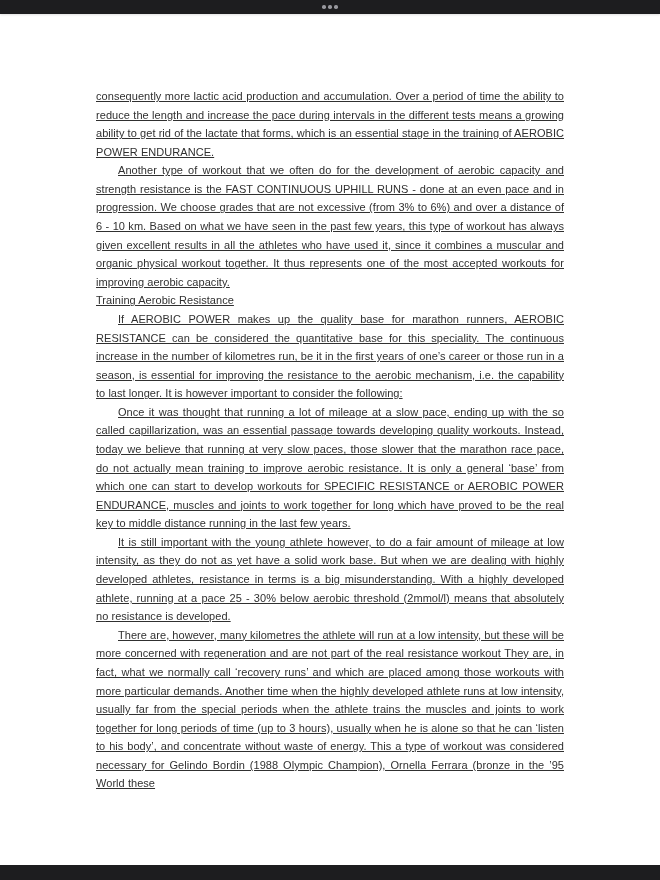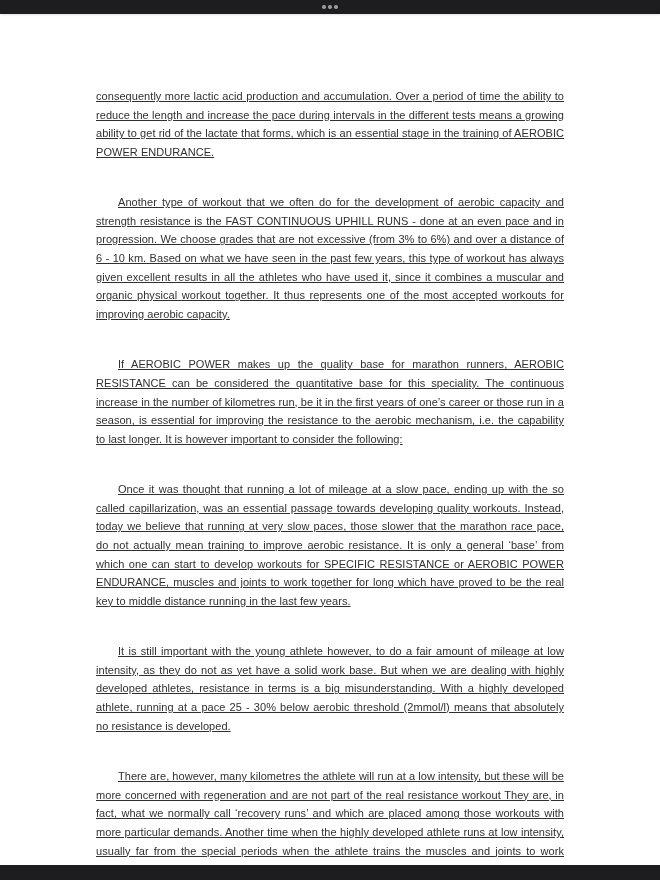--- a/index.html
+++ b/index.html
@@ -50,36 +50,37 @@
     font-size: 11px;
     line-height: 18.58px;
     text-align: justify;
     letter-spacing: 0.05px;
     text-decoration: underline;
   }
   .page p {
     margin: 0;
     padding: 0;
   }
-  .page p.indent { text-indent: 22px; margin-top: 32px; }
+  .page p.indent { text-indent: 22px; }
   .page .heading { text-align: left; }
 </style>
 </head>
 <body>
 
 <div class="top-bar">
   <div class="dots">
     <span class="dot"></span>
     <span class="dot"></span>
     <span class="dot"></span>
   </div>
 </div>
 
 <div class="page">
   <p>consequently more lactic acid production and accumulation. Over a period of time the ability to reduce the length and increase the pace during intervals in the different tests means a growing ability to get rid of the lactate that forms, which is an essential stage in the training of AEROBIC POWER ENDURANCE.</p>
   <p class="indent">Another type of workout that we often do for the development of aerobic capacity and strength resistance is the FAST CONTINUOUS UPHILL RUNS - done at an even pace and in progression. We choose grades that are not excessive (from 3% to 6%) and over a distance of 6 - 10 km. Based on what we have seen in the past few years, this type of workout has always given excellent results in all the athletes who have used it, since it combines a muscular and organic physical workout together. It thus represents one of the most accepted workouts for improving aerobic capacity.</p>
+  <p class="heading">Training Aerobic Resistance</p>
   <p class="indent">If AEROBIC POWER makes up the quality base for marathon runners, AEROBIC RESISTANCE can be considered the quantitative base for this speciality. The continuous increase in the number of kilometres run, be it in the first years of one’s career or those run in a season, is essential for improving the resistance to the aerobic mechanism, i.e. the capability to last longer. It is however important to consider the following:</p>
   <p class="indent">Once it was thought that running a lot of mileage at a slow pace, ending up with the so called capillarization, was an essential passage towards developing quality workouts. Instead, today we believe that running at very slow paces, those slower that the marathon race pace, do not actually mean training to improve aerobic resistance. It is only a general ‘base’ from which one can start to develop workouts for SPECIFIC RESISTANCE or AEROBIC POWER ENDURANCE, muscles and joints to work together for long which have proved to be the real key to middle distance running in the last few years.</p>
   <p class="indent">It is still important with the young athlete however, to do a fair amount of mileage at low intensity, as they do not as yet have a solid work base. But when we are dealing with highly developed athletes, resistance in terms is a big misunderstanding. With a highly developed athlete, running at a pace 25 - 30% below aerobic threshold (2mmol/l) means that absolutely no resistance is developed.</p>
   <p class="indent">There are, however, many kilometres the athlete will run at a low intensity, but these will be more concerned with regeneration and are not part of the real resistance workout They are, in fact, what we normally call ‘recovery runs’ and which are placed among those workouts with more particular demands. Another time when the highly developed athlete runs at low intensity, usually far from the special periods when the athlete trains the muscles and joints to work together for long periods of time (up to 3 hours), usually when he is alone so that he can ‘listen to his body’, and concentrate without waste of energy. This a type of workout was considered necessary for Gelindo Bordin (1988 Olympic Champion), Ornella Ferrara (bronze in the ’95 World these</p>
 </div>
 
 <div class="bottom-bar"></div>
 
 </body></html>

